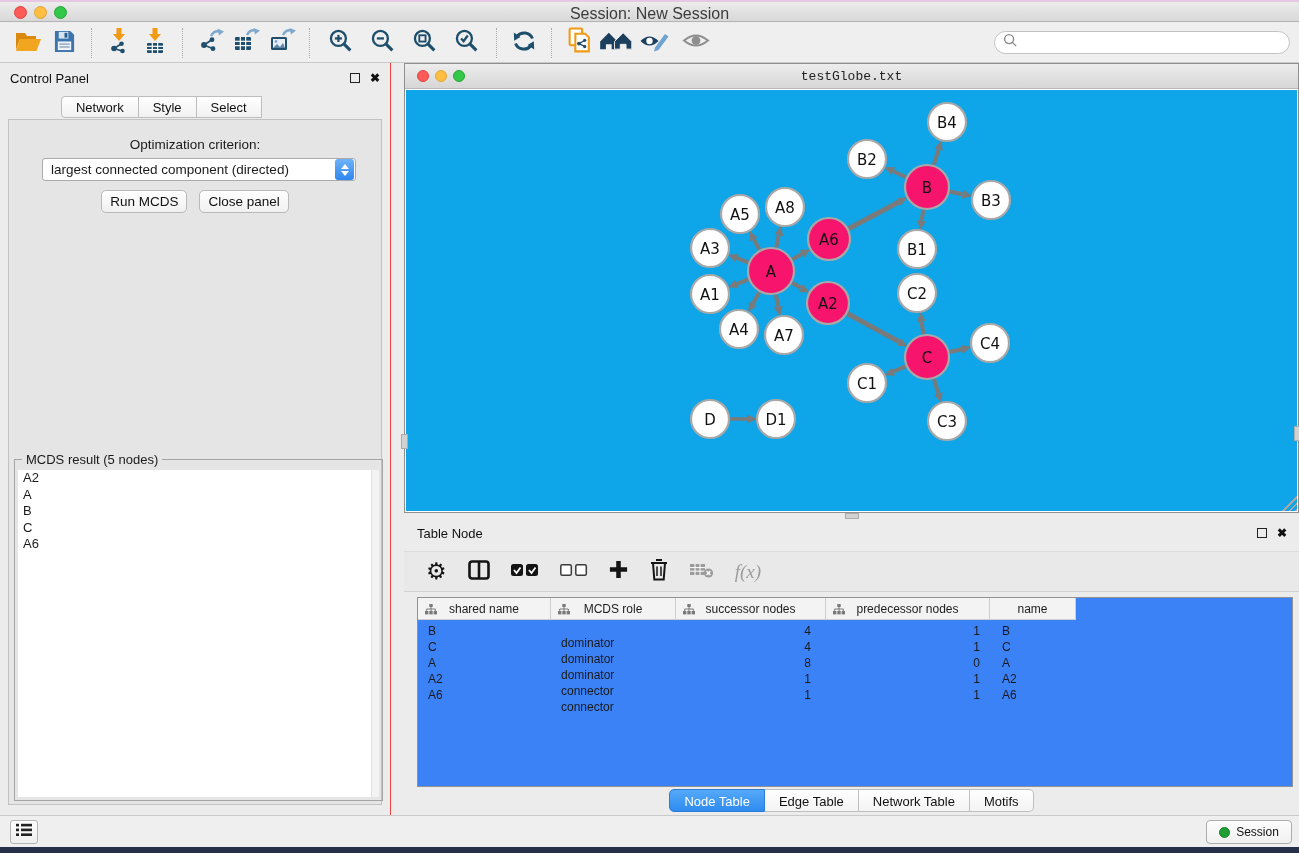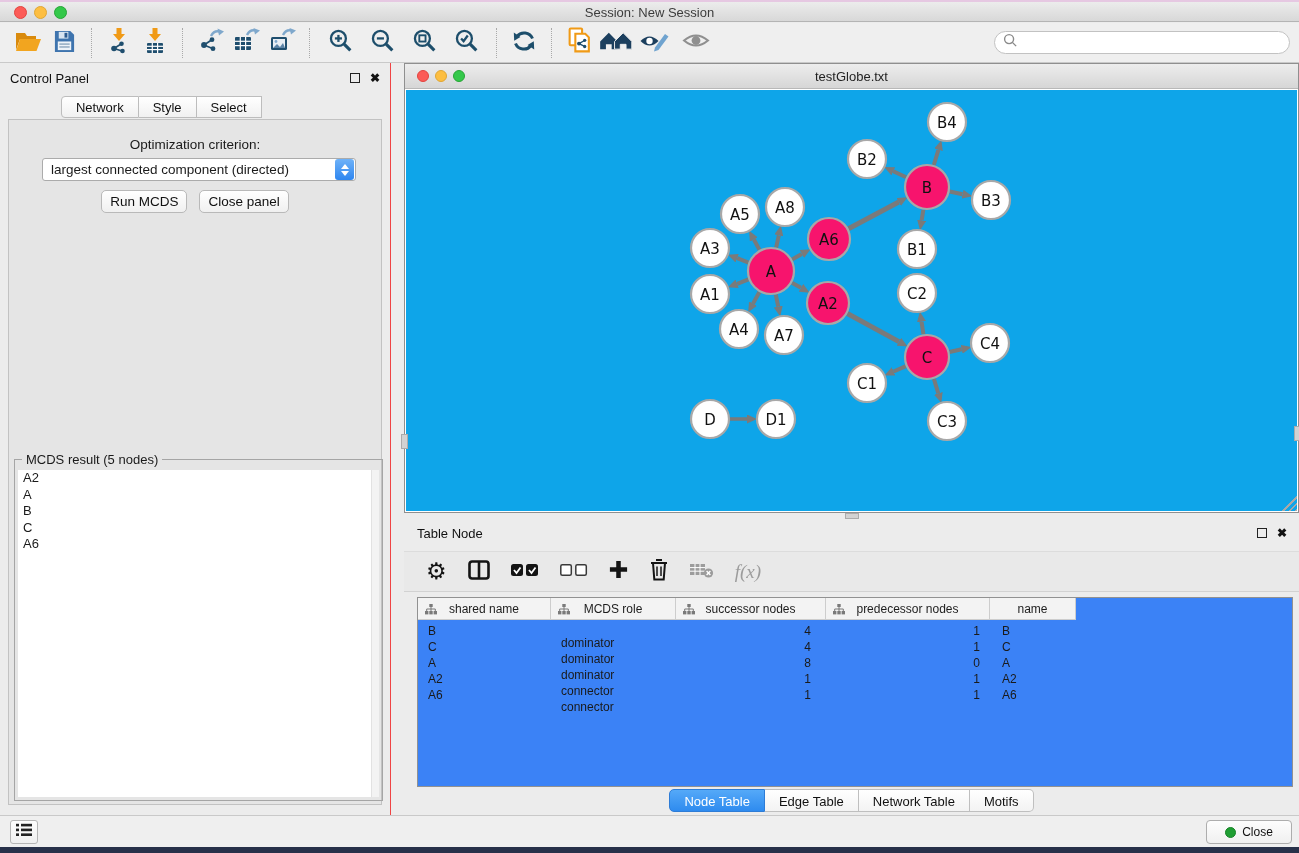--- a/index.html
+++ b/index.html
@@ -7,21 +7,21 @@
   #root { position:relative; width:1299px; height:853px; background:#ECECEC; overflow:hidden;
           font-family:"Liberation Sans", sans-serif; color:#1a1a1a; }
 
   
   .titlebar { position:absolute; left:0; top:0; width:1299px; height:22px;
     background:linear-gradient(#ECECEC,#D8D8D8); border-top:2px solid #E6C8E2; border-bottom:1px solid #B4B4B4; }
   .tl { position:absolute; top:4px; width:13px; height:13px; border-radius:50%; }
   .tl.red{ left:14px; background:#FC5B57; border:1px solid #E2443F;}
   .tl.yellow{ left:34px; background:#FDBE41; border:1px solid #E0A633;}
   .tl.green{ left:54px; background:#34C84A; border:1px solid #27A536;}
-  .titlebar .wtitle { position:absolute; left:0; right:0; top:3px; text-align:center; font-size:13px; color:#3C3C3C; }
+  .titlebar .wtitle { position:absolute; left:0; right:0; top:3px; text-align:center; font-size:16px; color:#3C3C3C; }
 
   
   .toolbar { position:absolute; left:0; top:23px; width:1299px; height:40px; background:#EFEFEF;
     border-bottom:1px solid #C9C9C9; display:flex; align-items:center; padding-left:10px; }
   .tbtn { width:36px; height:34px; display:flex; align-items:center; justify-content:center; flex:0 0 auto; }
   .tbtn.wide{ width:42px; }
   .tsep { width:1px; height:30px; border-left:1px dotted #A9A9A9; margin:0 9px; flex:0 0 auto; }
   .searchbox { position:absolute; right:9px; top:8px; width:296px; height:23px; background:#fff;
     border:1px solid #C2C2C2; border-radius:12px; display:flex; align-items:center; padding-left:8px; }
 
@@ -55,21 +55,21 @@
     border:1px solid #A5A5A5; }
   .result-legend { position:absolute; left:7px; top:-8px; background:#E5E5E5; padding:0 4px; font-size:13px; }
   .result-list { position:absolute; left:3px; right:11px; top:10px; bottom:3px; background:#fff; overflow:hidden; }
   .result-scroll { position:absolute; right:3px; top:10px; bottom:3px; width:8px; background:#F3F3F3; border-left:1px solid #E2E2E2;}
   .result-item { font-size:13px; line-height:16.5px; padding-left:5px; }
 
   
   .net-window { position:absolute; left:404px; top:63px; width:895px; height:450px; background:#fff;
     border:1px solid #8F8F8F; }
   .nw-titlebar { position:absolute; left:0; right:0; top:0; height:25px;
-    background:linear-gradient(#EDEDED,#D6D6D6); border-bottom:1px solid #B8B8B8; }
+    background:linear-gradient(#EDEDED,#D6D6D6); border-bottom:1px solid #B8B8B8;font-family:Liberation Mono, monospace; }
   .nw-titlebar .tl { top:6px; width:12px; height:12px; }
   .nw-titlebar .tl.red{ left:12px;} .nw-titlebar .tl.yellow{ left:30px;} .nw-titlebar .tl.green{ left:48px;}
   .nw-title { position:absolute; left:0; right:0; top:5px; text-align:center; font-size:13px; color:#222; }
   .nw-canvas { position:absolute; left:1px; right:1px; top:26px; bottom:1px; background:#0ea5e9; }
   .node-label { font-family:"DejaVu Sans", sans-serif; font-size:15px; fill:#111; }
   .resize-grip { position:absolute; right:1px; bottom:1px; width:16px; height:16px;
     background:repeating-linear-gradient(135deg, transparent 0 3px, #A8A8A8 3px 4.5px);
     clip-path:polygon(100% 0, 100% 100%, 0 100%); }
   .scroll-thumb { position:absolute; background:#D2D2D2; border:1px solid #ABABAB; }
 
@@ -583,17 +583,17 @@
               <rect x="5" y="0.8" width="11" height="2.6"></rect>
               <rect x="0" y="5.6" width="3" height="2.6"></rect>
               <rect x="5" y="5.6" width="11" height="2.6"></rect>
               <rect x="0" y="10.4" width="3" height="2.6"></rect>
               <rect x="5" y="10.4" width="11" height="2.6"></rect>
             </g>
           </svg></span>
     </div>
     <div class="memory-btn">
       <span class="mem-dot"></span>
-      <span>Close</span>
+      <span>Session</span>
     </div>
   </div>
   <div class="desktop-strip"></div>
 </div>
 
 </body></html>

